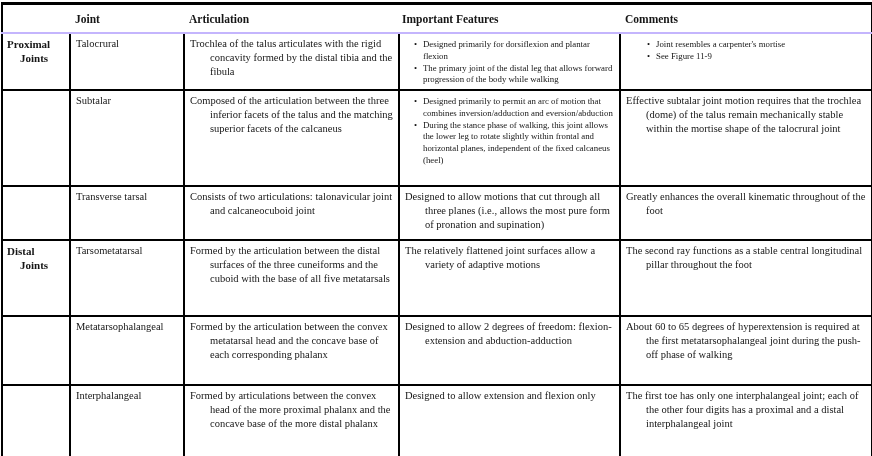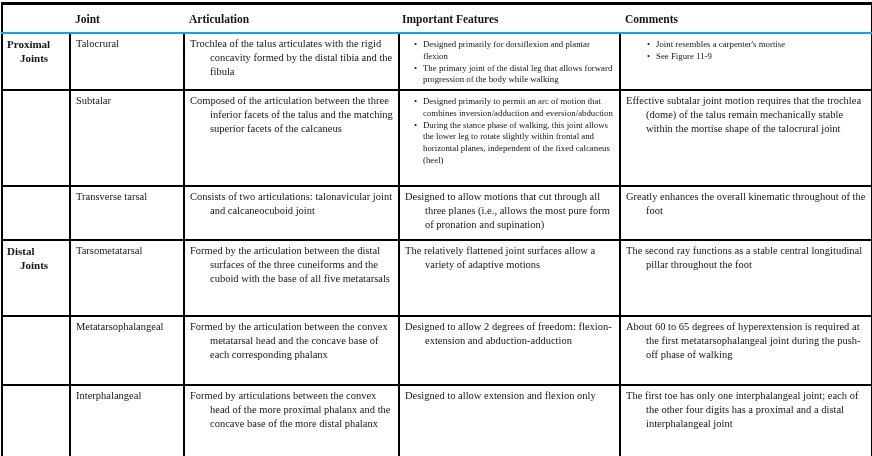--- a/index.html
+++ b/index.html
@@ -11,21 +11,21 @@
   table.joints{
     border-collapse:collapse;table-layout:fixed;width:870px;margin-left:1px;
     border:2px solid #000;border-top:3px solid #000;border-bottom:3px solid #000;
   }
   col.c-group{width:68px;}
   col.c-joint{width:114px;}
   col.c-art{width:215px;}
   col.c-feat{width:221px;}
   col.c-com{width:252px;}
   thead th{
-    border:none;border-bottom:2px solid #0ea5e9;
+    border:none;border-bottom:2px solid #c4b5fd;
     font-size:11.5px;font-weight:bold;text-align:left;vertical-align:middle;
     padding:6px 2px 5px 5px;height:16px;
   }
   thead th.h-feat{padding-left:3px;margin-left:13px;}
   tbody td{
     border:2px solid #000;vertical-align:top;
     font-size:10.5px;line-height:14px;padding:0 2px 0 0;margin-top:40px;
   }
   .g1{font-weight:bold;font-size:11px;padding:3px 1px 0 4px;line-height:14px;}
   .g2{font-weight:bold;font-size:11px;padding-left:17px;line-height:14px;}

